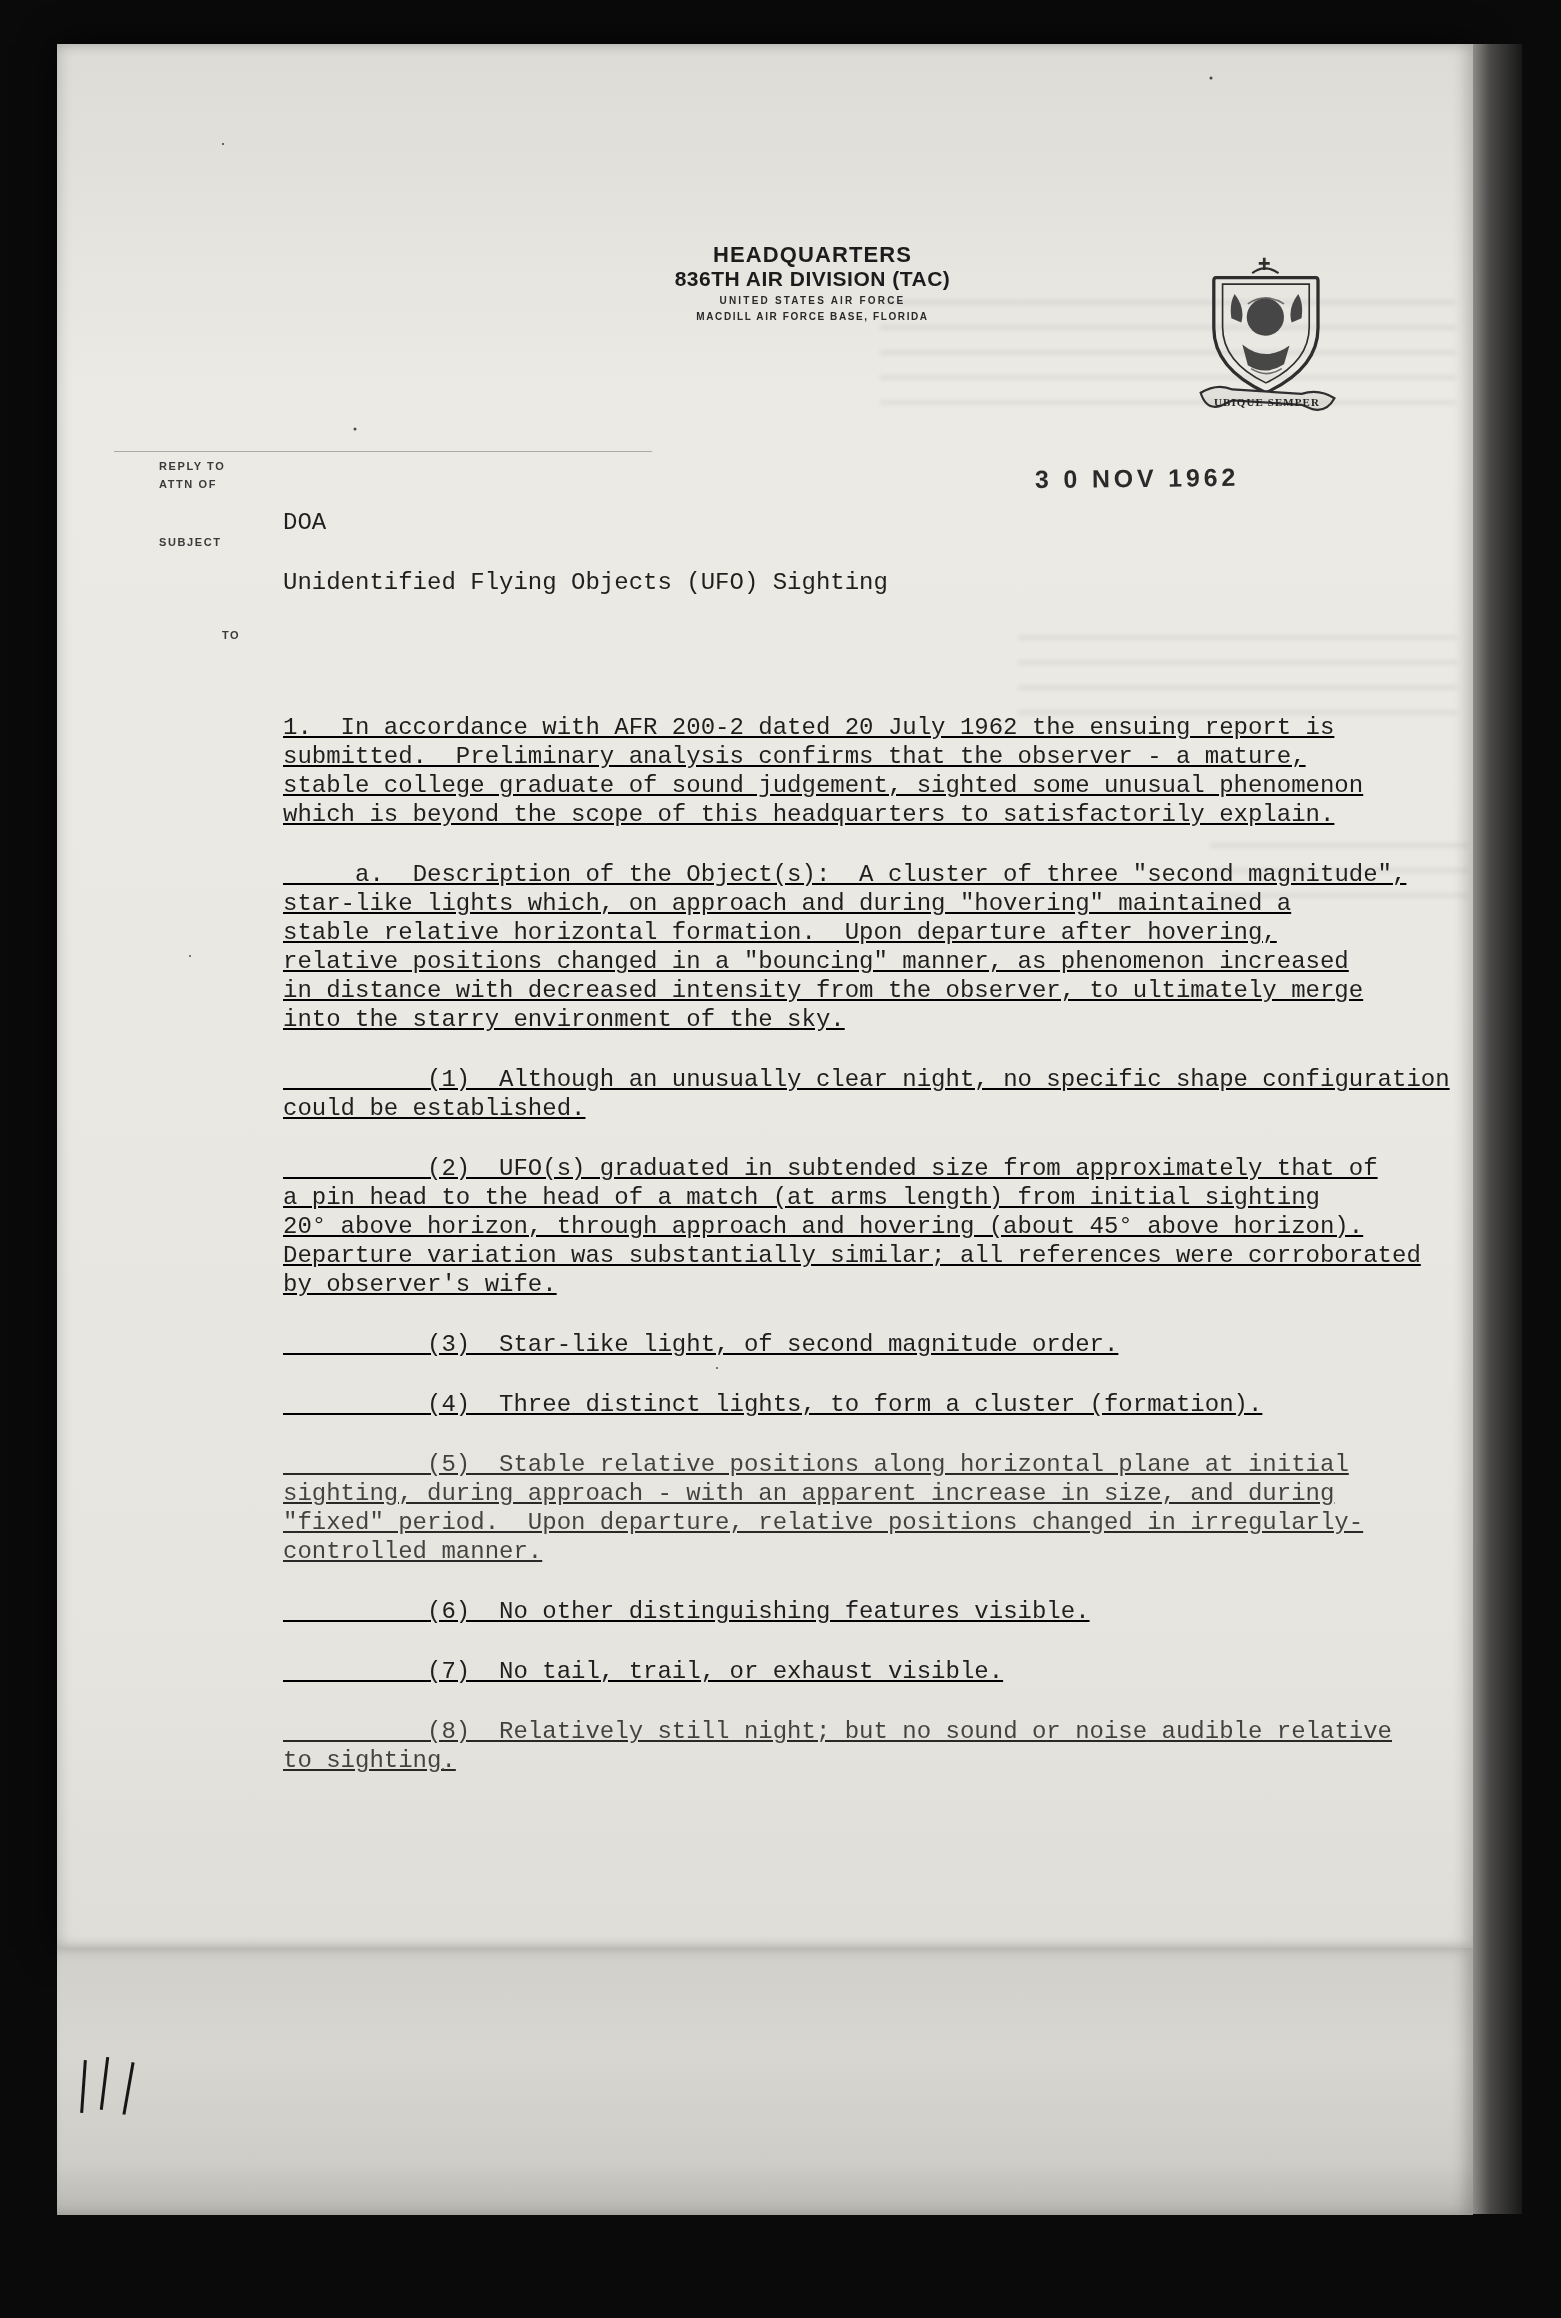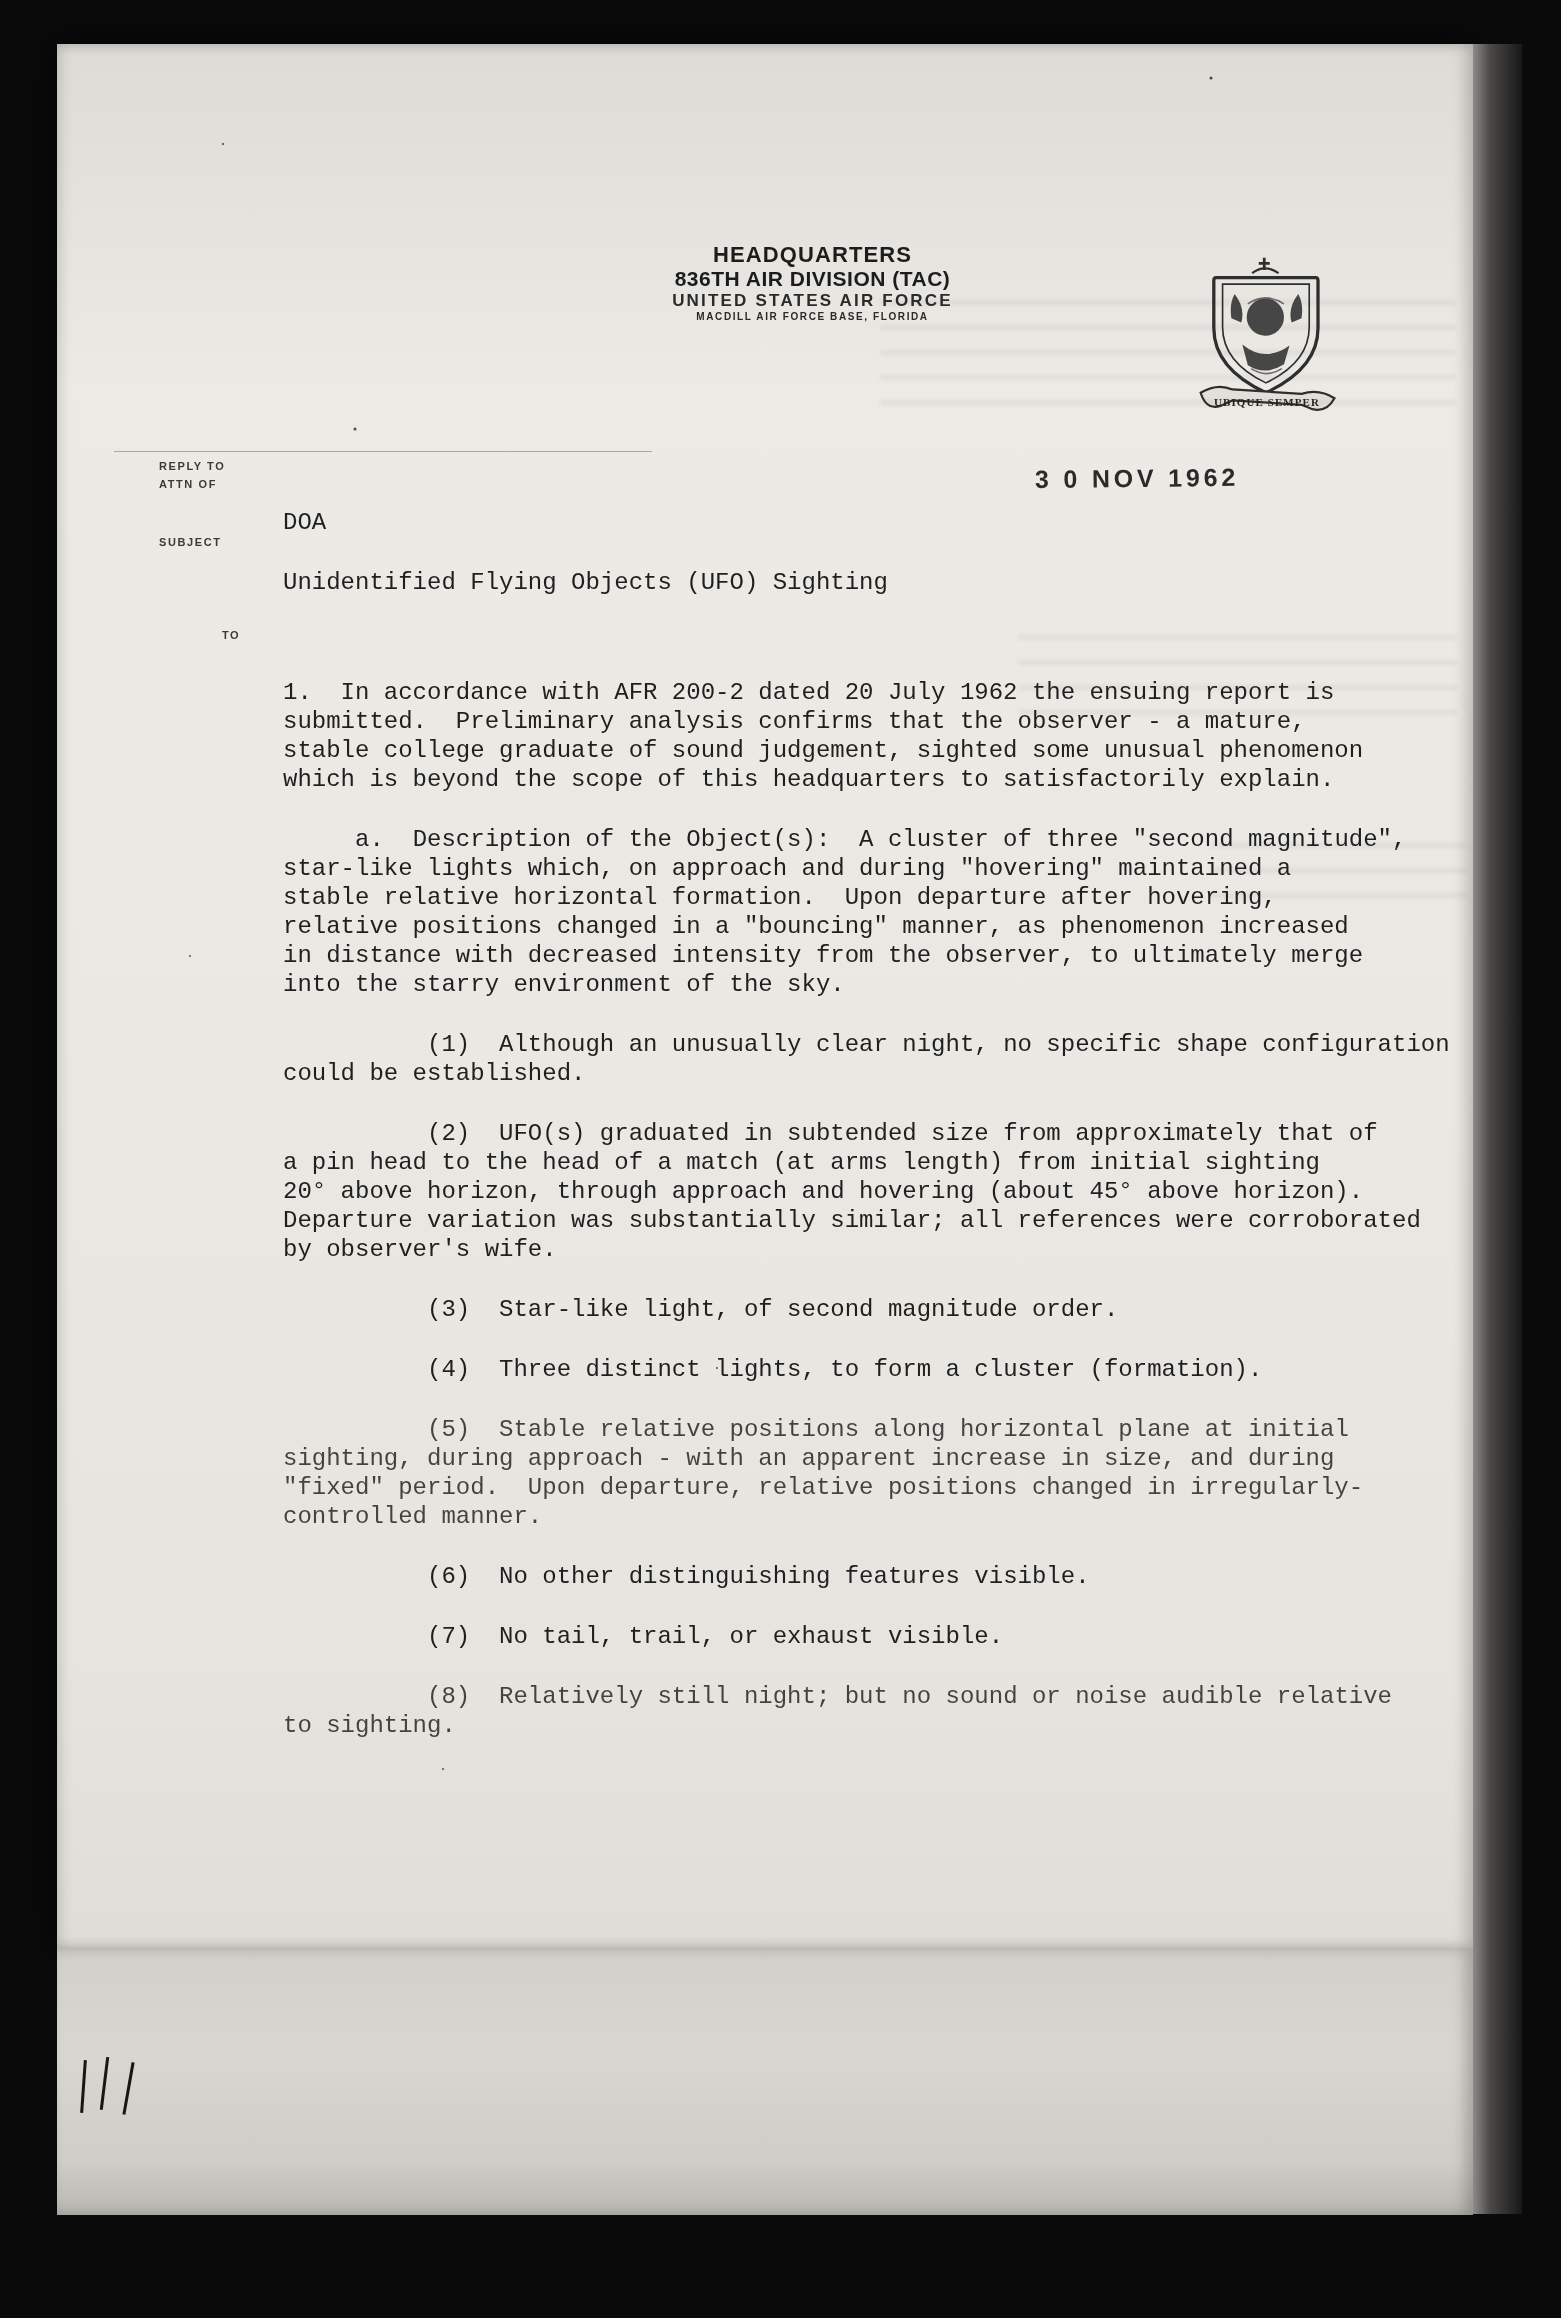--- a/index.html
+++ b/index.html
@@ -48,21 +48,21 @@
     position: absolute;
     left: 503px;
     top: 199px;
     width: 505px;
     text-align: center;
     color: #1c1c1c;
     font-family: "Liberation Sans", sans-serif;
   }
   .lh-1 { font-size: 22px; font-weight: bold; letter-spacing: 1.1px; line-height: 24px; }
   .lh-2 { font-size: 21px; font-weight: bold; letter-spacing: 0.5px; line-height: 24px; }
-  .lh-3 { font-size: 17px; font-weight: bold; letter-spacing: 2.2px; line-height: 15.4px; margin-top: 2.2px; color: #2a2a2a; }
+  .lh-3 { font-size: 10px; font-weight: bold; letter-spacing: 2.2px; line-height: 15.4px; margin-top: 2.2px; color: #2a2a2a; }
   .lh-4 { font-size: 10px; font-weight: bold; letter-spacing: 1.6px; line-height: 15.4px; color: #2a2a2a; }
   
   .emblem {
     position: absolute;
     left: 1125px;
     top: 207px;
     width: 170px;
     height: 176px;
   }
   
@@ -86,22 +86,23 @@
     color: #1f1f1f;
     white-space: pre-wrap;
     margin-top: 41px;
   }
   .attn-value   { position: absolute; left: 226px; top: 423px; }
   .subject-value{ position: absolute; left: 226px; top: 483px; }
   .to-block     { position: absolute; left: 226px; top: 572px; }
   .body-text {
     position: absolute;
     left: 226px;
-    top: 634px;
+    top: 669px;
     width: 1230px;
+    text-decoration: underline;
   }
   .body-text .para { margin: 0 0 31px 0; }
   .para.faded { opacity: 0.82; }
   
   .date-stamp {
     position: absolute;
     left: 978px;
     top: 420px;
     font-family: "Liberation Sans", sans-serif;
     font-size: 25px;

